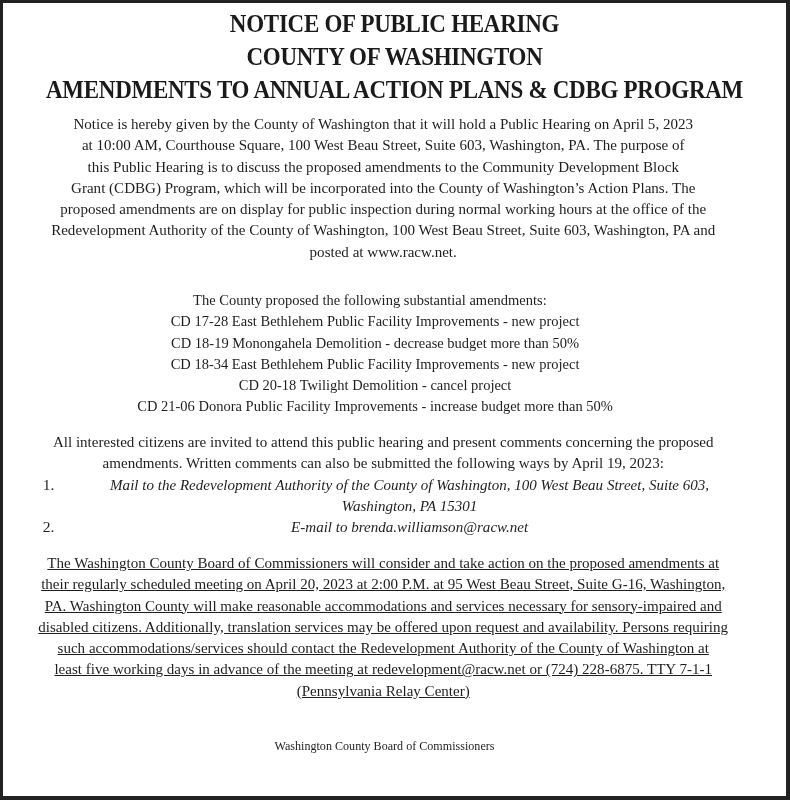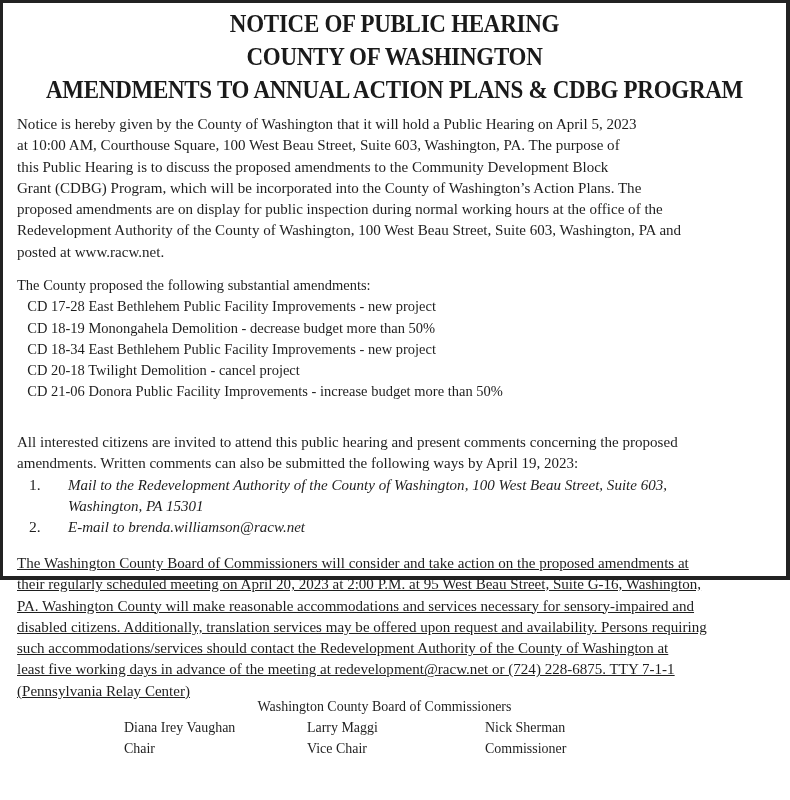--- a/index.html
+++ b/index.html
@@ -11,21 +11,21 @@
       width: 790px;
       height: 800px;
       overflow: hidden;
       position: relative;
     }
     .notice {
       position: absolute;
       left: 0;
       top: 0;
       width: 790px;
-      height: 580px;
+      height: 800px;
       box-sizing: border-box;
       border-top: 3px solid #222222;
       border-left: 3px solid #222222;
       border-right: 4px solid #222222;
       border-bottom: 4px solid #222222;
       background: #ffffff;
       color: #1a1a1a;
       font-family: "Liberation Serif", "DejaVu Serif", serif;
     }
     .titles {
@@ -46,27 +46,28 @@
       transform-origin: center;
       white-space: nowrap;
     }
     .body-text {
       position: absolute;
       left: 14px;
       right: 10px;
       font-size: 15.6px;
       line-height: 21.3px;
       color: #1e1e1e;
+      text-align: center;
     }
     .line {
       display: block;
       white-space: nowrap;
     }
     #para1 { top: 110px; }
-    #amend-block { top: 271px; }
+    #amend-block { top: 286px; }
     #para2 { top: 428px; }
     #para3 { top: 549px; text-decoration: underline; }
     .amend-item {
       display: block;
       padding-left: 11px;
       white-space: nowrap;
       font-size: 15.6px;
       transform: scaleX(0.93);
       transform-origin: left;
     }
@@ -86,22 +87,22 @@
       flex: 0 0 auto;
     }
     .list-text {
       flex: 1 1 auto;
       font-style: italic;
     }
     .signature {
       position: absolute;
       left: 0;
       right: 0;
-      top: 693px;
-      font-size: 15px;
+      top: 732px;
+      font-size: 13px;
       line-height: 21px;
       color: #1e1e1e;
     }
     .sig-board {
       text-align: center;
       white-space: nowrap;
       transform: scaleX(0.93);
       transform-origin: center;
       margin-left: -20px;
     }
@@ -177,29 +178,15 @@
     <span class="line narrow">their regularly scheduled meeting on April 20, 2023 at 2:00 P.M. at 95 West Beau Street, Suite G-16, Washington,</span>
     <span class="line narrow">PA. Washington County will make reasonable accommodations and services necessary for sensory-impaired and</span>
     <span class="line narrow">disabled citizens. Additionally, translation services may be offered upon request and availability. Persons requiring</span>
     <span class="line narrow">such accommodations/services should contact the Redevelopment Authority of the County of Washington at</span>
     <span class="line narrow">least five working days in advance of the meeting at redevelopment@racw.net or (724) 228-6875. TTY 7-1-1</span>
     <span class="line narrow">(Pennsylvania Relay Center)</span>
   </div>
 
   <div class="signature">
     <div class="sig-board">Washington County Board of Commissioners</div>
-    <div class="sig-cols">
-      <div class="sig-col" id="sig-col-0">
-        <span class="sig-name">Diana Irey Vaughan</span>
-        <span class="sig-title">Chair</span>
-      </div>
-      <div class="sig-col" id="sig-col-1">
-        <span class="sig-name">Larry Maggi</span>
-        <span class="sig-title">Vice Chair</span>
-      </div>
-      <div class="sig-col" id="sig-col-2">
-        <span class="sig-name">Nick Sherman</span>
-        <span class="sig-title">Commissioner</span>
-      </div>
-    </div>
   </div>
 
 </div>
 
 </body></html>

